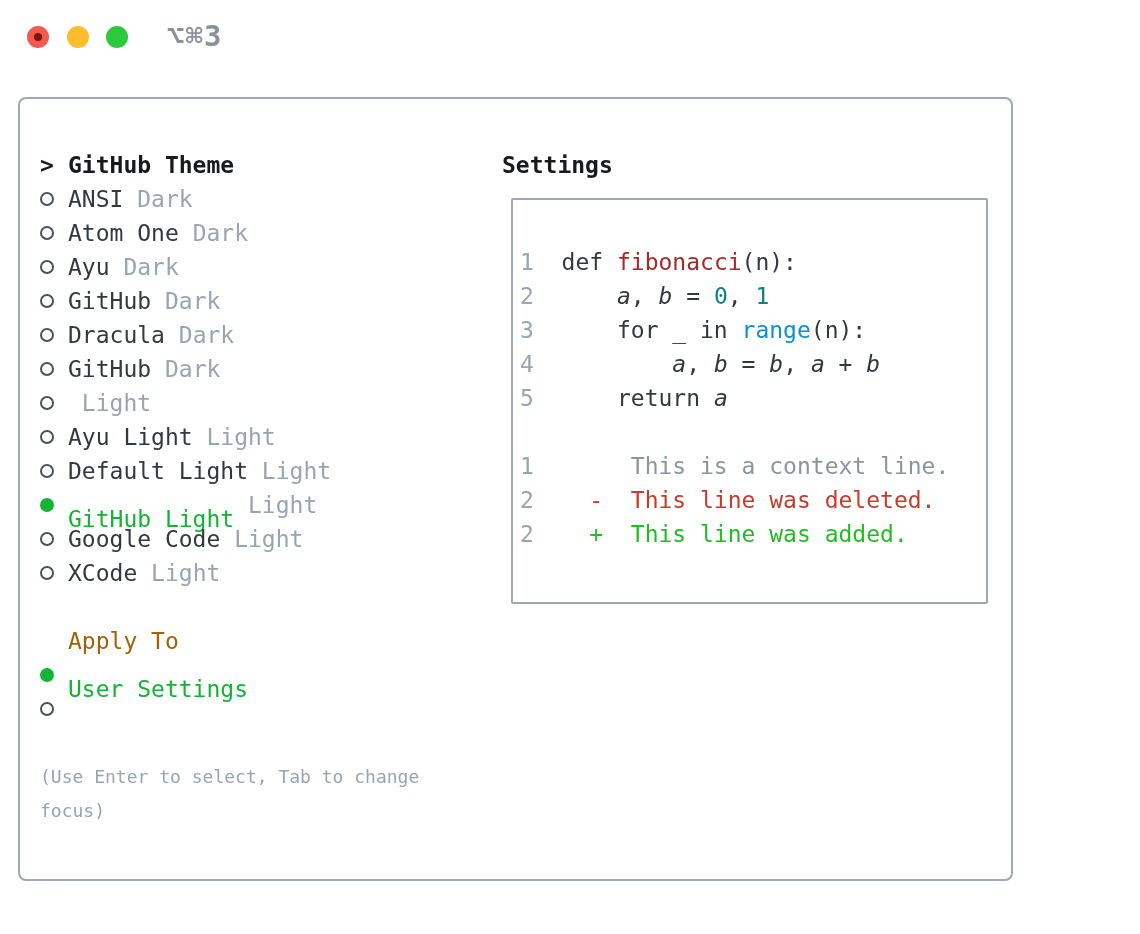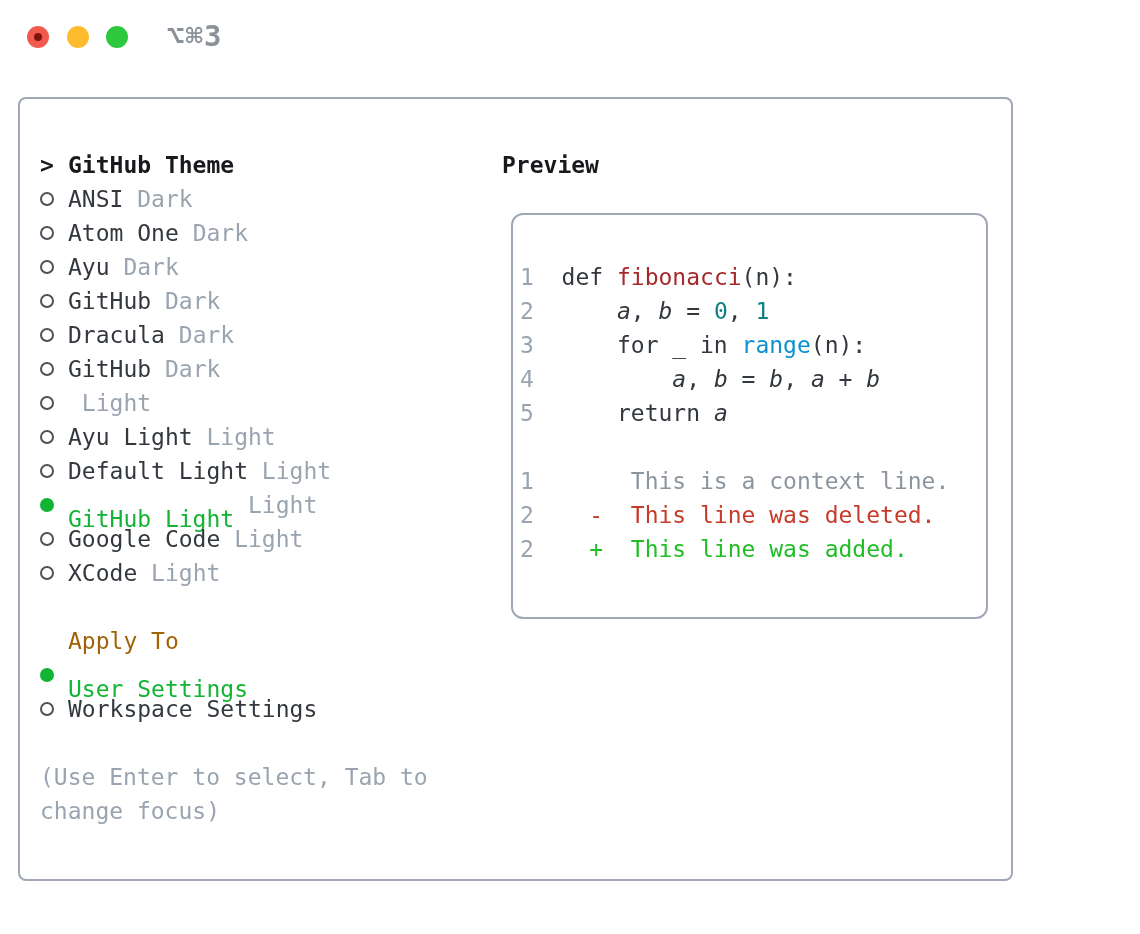--- a/index.html
+++ b/index.html
@@ -49,31 +49,31 @@
   .selected .circle { background: var(--green, #12b434); border-color: var(--green, #12b434); }
   .selected .name { color: var(--green, #12b434); margin-top: 28px; }
   .name { white-space: pre; }
   .variant { color: var(--muted, #9aa4b0); margin-left: 1ch; white-space: pre; }
   .heading { font-weight: bold; color: #17191d; }
   .cursor { flex: 0 0 28px; width: 28px; font-weight: bold; color: #17191d; }
   .subheading { color: #a16207; }
   .spacer { height: 34px; }
   .help {
     margin-top: 34px; width: 420px; color: var(--muted, #9aa4b0);
-    font-size: 23px; line-height: 34px;
+    font-size: 18px; line-height: 34px;
   }
 
   
   .preview-heading {
     position: absolute; left: 482px; top: 49px;
     font-size: 23px; line-height: 34px; font-weight: bold; color: #17191d;
   }
   .preview-box {
-    position: absolute; left: 491px; top: 114px; width: 477px; height: 406px;
-    border: 2px solid var(--border, #9fa8b4); border-radius: 12px; background: #fff;
+    position: absolute; left: 491px; top: 99px; width: 477px; height: 406px;
+    border: 2px solid var(--border, #9fa8b4); border-radius: 2px; background: #fff;
     overflow: hidden;
   }
   .preview-code {
     margin: 0; padding: 45px 0 0 7px;
     font-size: 23px; line-height: 34px; white-space: pre;
   }
   .code-line { white-space: pre; height: 34px; }
   .ln { color: var(--muted, #9aa4b0); }
   .tok-d   { color: var(--text, #33383e); }
   .tok-func{ color: var(--func-red, #a5282a); }
@@ -123,26 +123,26 @@
 
       <div class="spacer"></div>
 
       <div class="row">
         <span class="gutter"></span>
         <span class="subheading">Apply To</span>
       </div>
 
       <div id="apply-list">
           <div class="row selected"><span class="gutter"><span class="circle"></span></span><span class="name">User Settings</span></div>
-          <div class="row"><span class="gutter"><span class="circle"></span></span><span class="name">Workspace Settings</span></div>
+          <div class="row"><span class="gutter"><span class="circle"></span></span></div>
         </div>
 
       <div class="help">(Use Enter to select, Tab to change focus)</div>
     </div>
 
-    <div class="preview-heading">Preview</div>
+    <div class="preview-heading">Settings</div>
 
     <div class="preview-box">
       <pre class="preview-code" id="preview-code"><div class="code-line"><span class="ln">1</span><span class="tok-d">  def </span><span class="tok-func">fibonacci</span><span class="tok-d">(n):</span></div><div class="code-line"><span class="ln">2</span><span class="tok-d">      </span><span class="tok-var">a</span><span class="tok-d">, </span><span class="tok-var">b</span><span class="tok-d"> = </span><span class="tok-num">0</span><span class="tok-d">, </span><span class="tok-num">1</span></div><div class="code-line"><span class="ln">3</span><span class="tok-d">      for _ in </span><span class="tok-builtin">range</span><span class="tok-d">(n):</span></div><div class="code-line"><span class="ln">4</span><span class="tok-d">          </span><span class="tok-var">a</span><span class="tok-d">, </span><span class="tok-var">b</span><span class="tok-d"> = </span><span class="tok-var">b</span><span class="tok-d">, </span><span class="tok-var">a</span><span class="tok-d"> + </span><span class="tok-var">b</span></div><div class="code-line"><span class="ln">5</span><span class="tok-d">      return </span><span class="tok-var">a</span></div><div class="code-line">&nbsp;</div><div class="code-line"><span class="ln">1</span><span class="tok-ctx">       This is a context line.</span></div><div class="code-line"><span class="ln">2</span><span class="tok-d">    </span><span class="tok-del">-  This line was deleted.</span></div><div class="code-line"><span class="ln">2</span><span class="tok-d">    </span><span class="tok-add">+  This line was added.</span></div></pre>
     </div>
 
   </div>
 </div>
 
 </body></html>

